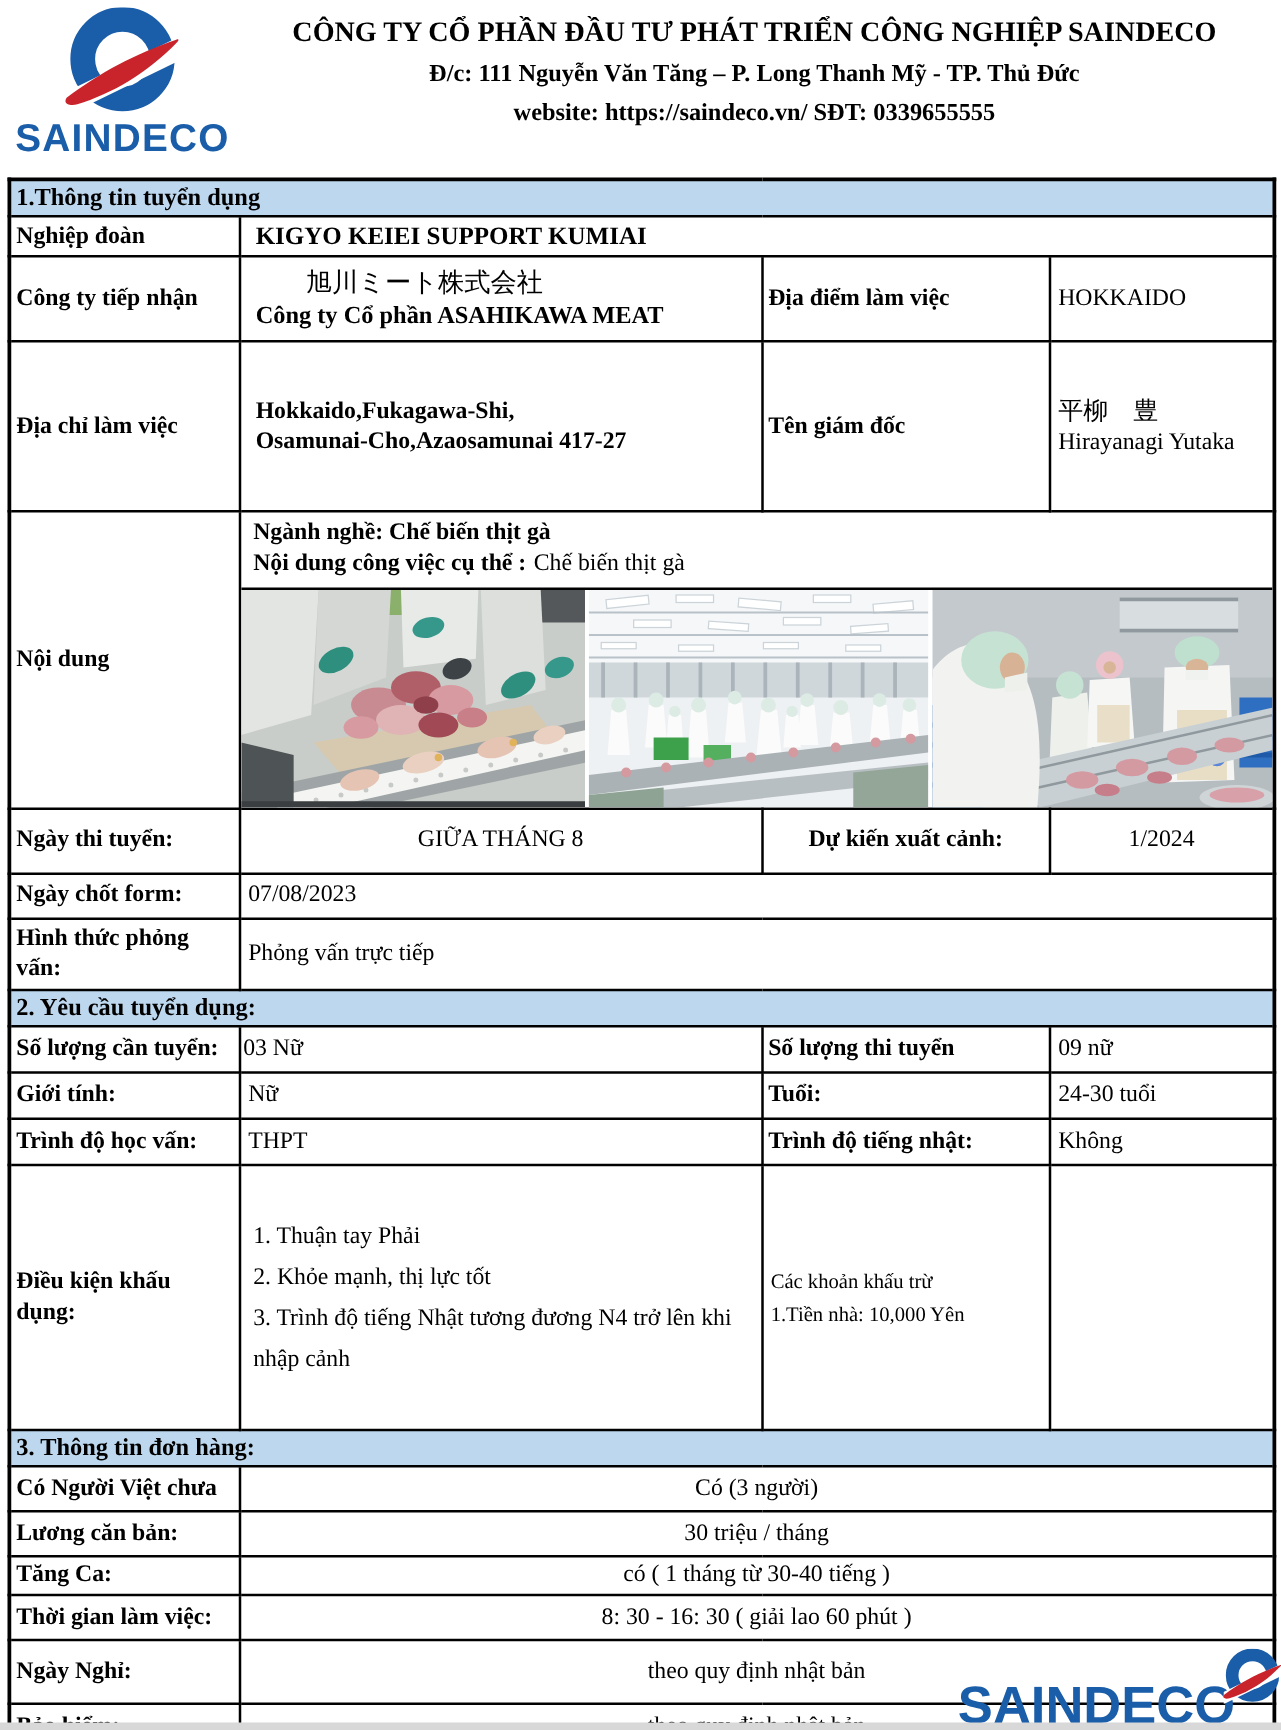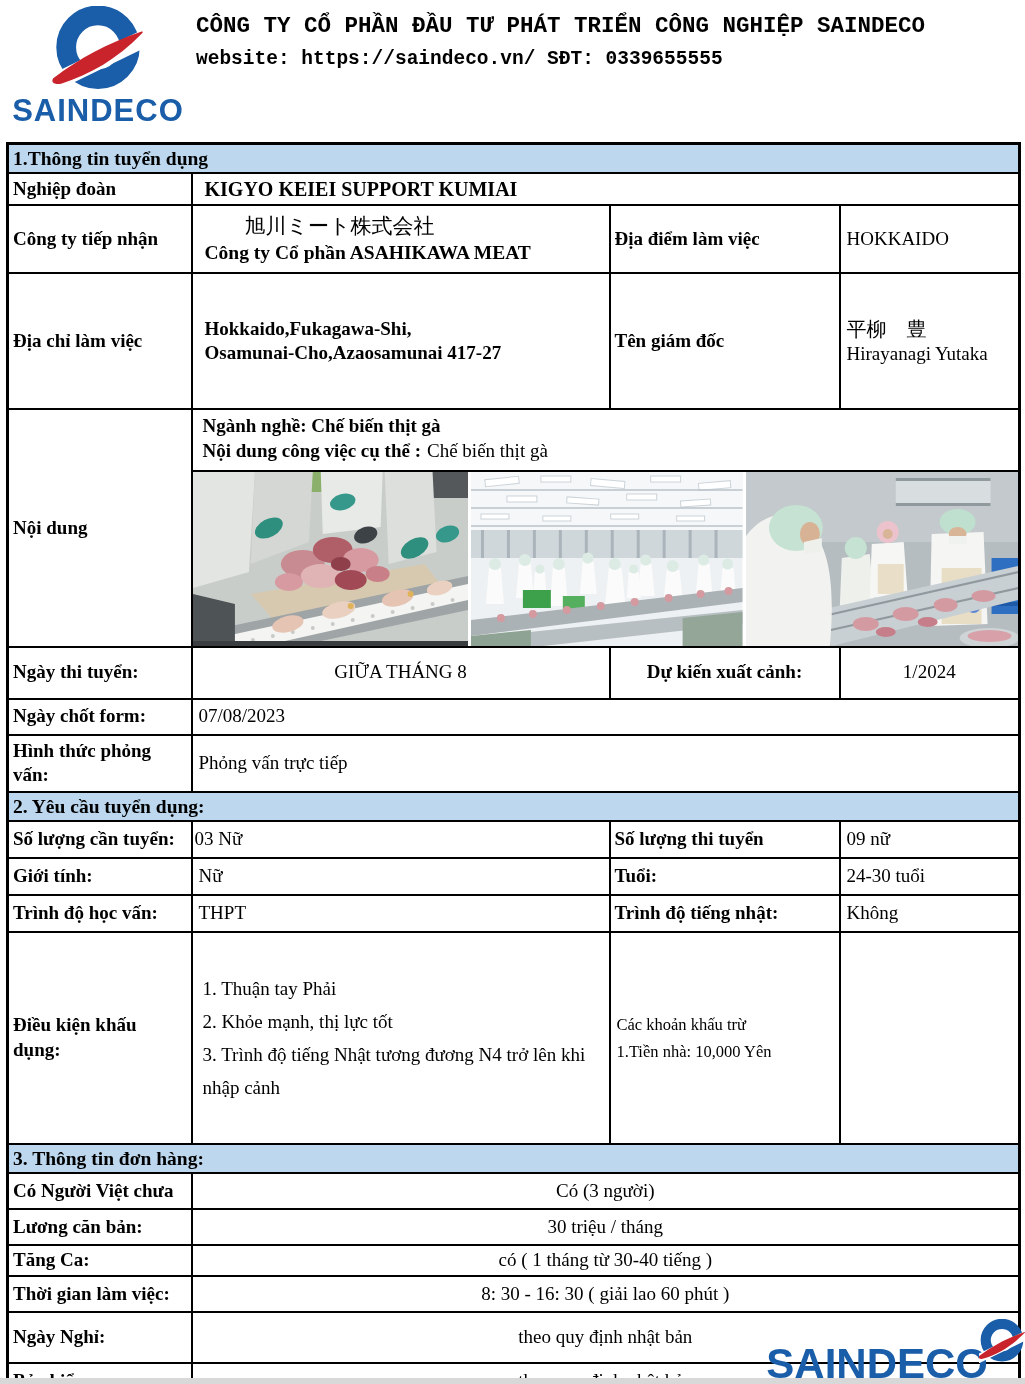--- a/index.html
+++ b/index.html
@@ -6,21 +6,21 @@
   body{
     width:1025px;height:1384px;background:#ffffff;position:relative;overflow:hidden;
     font-family:"Liberation Serif",serif;color:#000;
   }
   
   .header{display:flex;height:140px;padding-top:4px;box-sizing:border-box;}
   .logo-block{width:196px;flex:0 0 196px;text-align:center;padding-top:2px;}
   .logo-mark{width:92px;height:86px;display:block;margin:0 auto;}
   .logo-text{font-family:"Liberation Sans",sans-serif;font-weight:bold;color:#1a5da8;
              font-size:31px;letter-spacing:1px;line-height:1;margin-top:3px;}
-  .header-text{flex:1;padding:8px 14px 0 0;font-family:Liberation Mono, monospace;}
+  .header-text{flex:1;text-align:center;padding:8px 14px 0 0;}
   .h-title{font-size:22.5px;font-weight:bold;line-height:1.28;}
   .h-line{font-size:19.5px;font-weight:bold;line-height:1.3;margin-top:6px;}
   
   table.doc{border-collapse:collapse;table-layout:fixed;width:1012px;margin:2px 0 0 6px;
             border:3px solid #000;}
   td{border:2px solid #000;font-size:19px;padding:2px 6px;vertical-align:middle;
      overflow:hidden;line-height:1.3;}
   .bar td{background:#bdd7ee;font-weight:bold;font-size:19.5px;padding:1px 4px;}
   .lb{font-weight:bold;padding-left:4px;}
   .b{font-weight:bold;}
@@ -52,20 +52,21 @@
   <div class="logo-block">
     <svg class="logo-mark" viewBox="0 0 100 100">
       <circle cx="50" cy="48" r="37" fill="none" stroke="#1a5da8" stroke-width="23"></circle>
       <rect x="-14" y="54" width="130" height="20" fill="#ffffff" transform="rotate(-26 50 64)"></rect>
       <path d="M-2,84 C30,60 60,44 100,30 C102,29 103,30 101,32 C72,62 40,80 8,90 C2,92 -6,90 -2,84 Z" fill="#c9242b"></path>
     </svg>
     <div class="logo-text">SAINDECO</div>
   </div>
   <div class="header-text">
     <div class="h-title">CÔNG TY CỔ PHẦN ĐẦU TƯ PHÁT TRIỂN CÔNG NGHIỆP  SAINDECO</div>
+    <div class="h-line">Đ/c: 111 Nguyễn Văn Tăng – P. Long Thanh Mỹ - TP. Thủ Đức</div>
     <div class="h-line">website: https://saindeco.vn/  SĐT: 0339655555</div>
   </div>
 </div>
 
 <table class="doc">
   <colgroup>
       <col style="width:184px">
       <col style="width:418px">
       <col style="width:230px">
       <col style="width:180px">

